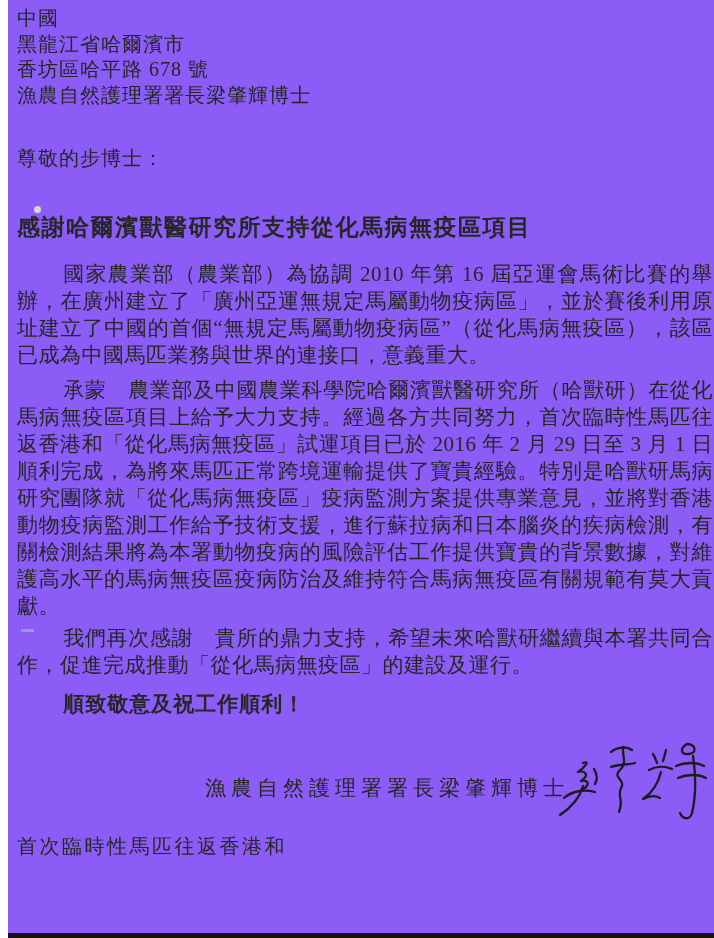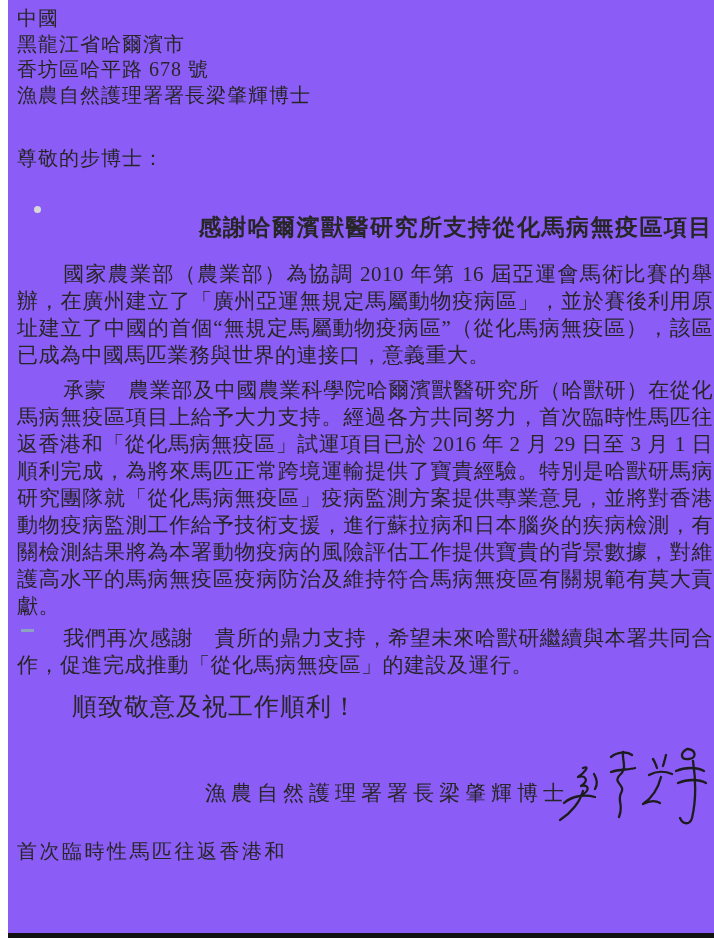--- a/index.html
+++ b/index.html
@@ -15,43 +15,44 @@
     width: 714px; height: 938px;
     padding: 6px 9px 0 9px;
     box-sizing: border-box;
     background: #8b5cf6;
     margin-left: 8px;
   }
   .address { font-size: 20px; line-height: 25.5px; letter-spacing: 1px; }
   .salutation { margin-top: 37px; font-size: 20px; letter-spacing: 1px; }
   .title {
     margin: 42px 0 0 0;
-    text-align: right;
+    text-align: left;
     font-size: 23px;
     font-weight: bold;
     letter-spacing: 1.5px;
     line-height: 28px;
   }
   .para {
     margin: 0;
     font-size: 21px;
     line-height: 27px;
     text-align: justify;
     text-justify: inter-character;
     text-indent: 2.2em;
     letter-spacing: 0.5px;
   }
   .p1 { margin-top: 19px; }
   .p2 { margin-top: 8px; }
   .p3 { margin-top: 5px; }
   .closing {
     margin: 11px 0 0 0;
-    font-size: 25px;
+    font-size: 21px;
     text-indent: 2.2em;
     letter-spacing: 1px;
+    font-weight: bold;
   }
   .sig-row { position: relative; margin-top: 18px; height: 95px; }
   .sig-text {
     position: absolute; left: 188px; top: 38px;
     font-size: 21px; letter-spacing: 5px; white-space: nowrap;
   }
   .sig-svg { position: absolute; right: 0px; top: 0px; }
   .date { margin-top: 2px; font-size: 20px; letter-spacing: 2.5px; }
   .scan-line {
     position: absolute; left: 0; bottom: 0;

